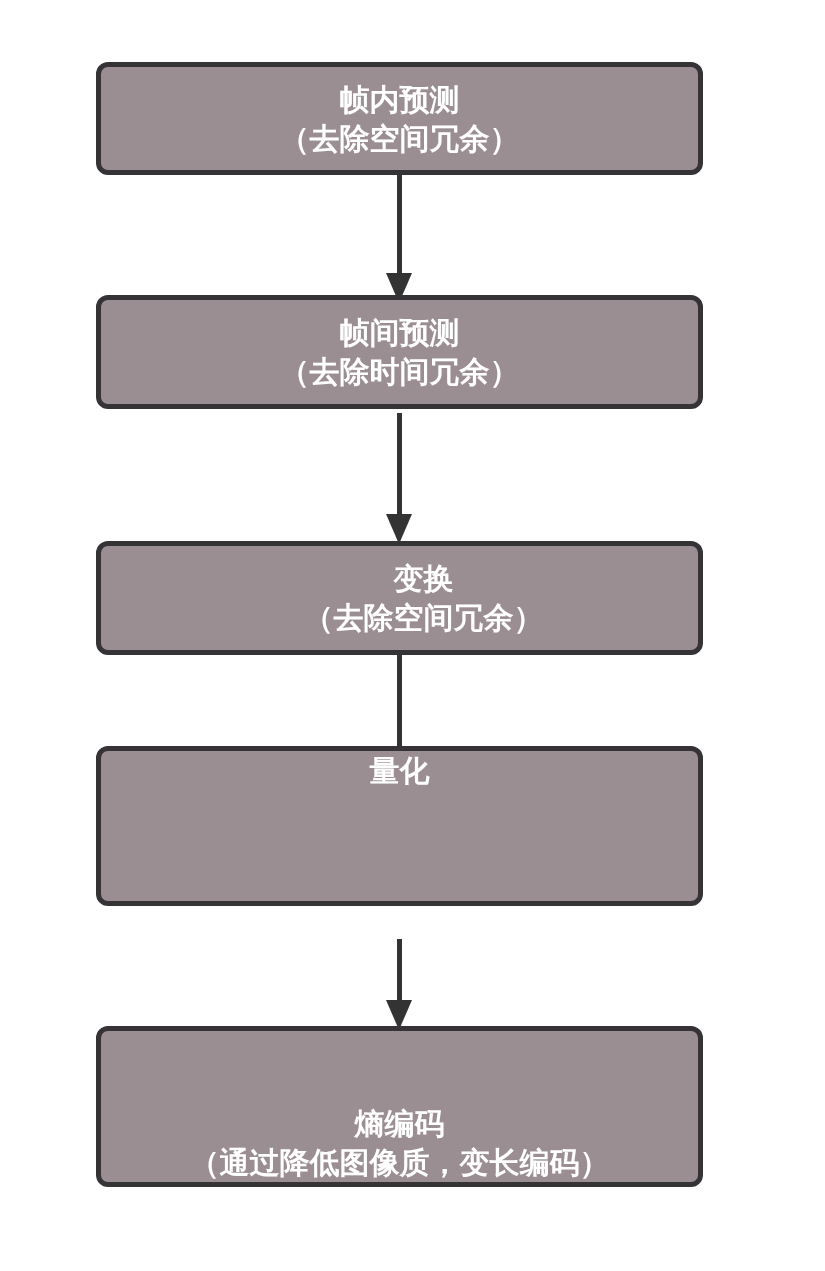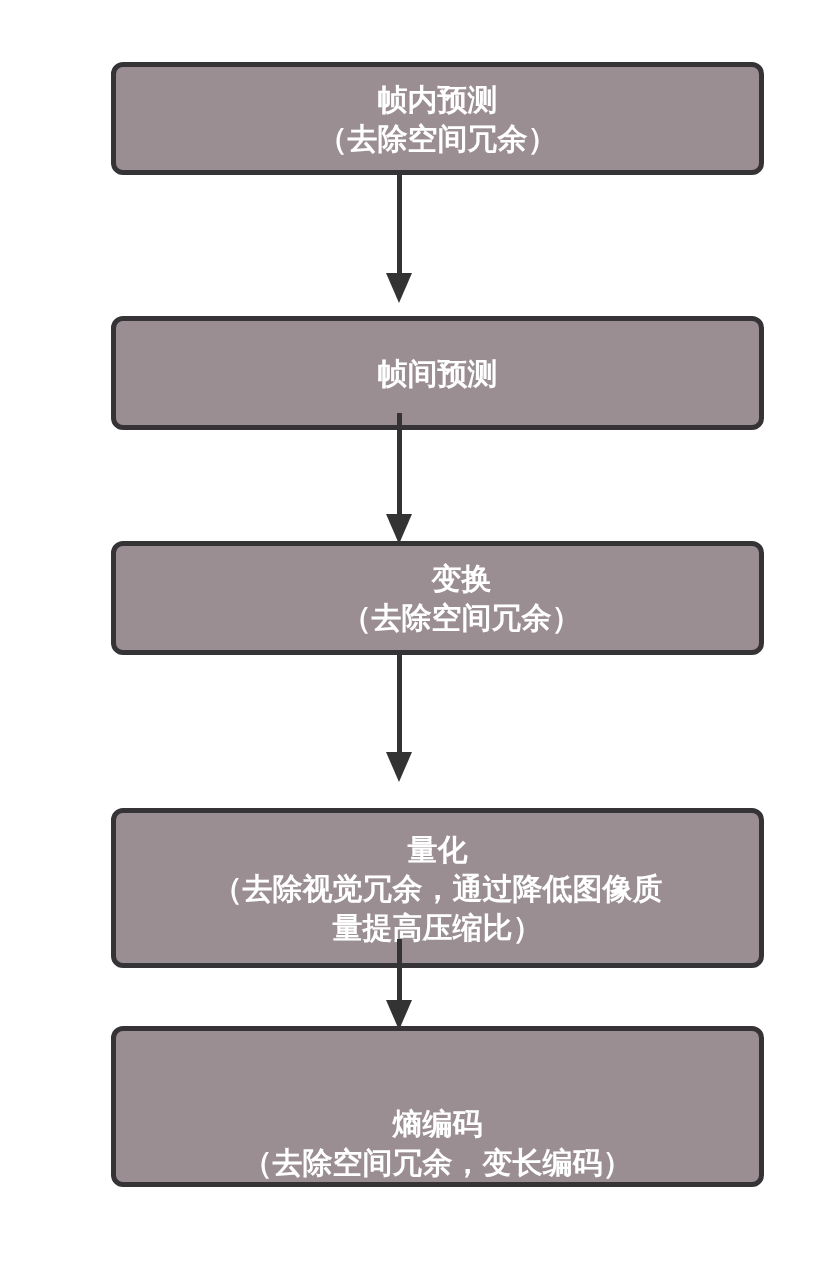--- a/index.html
+++ b/index.html
@@ -17,41 +17,40 @@
   .canvas {
     position: relative;
     width: 825px;
     height: 1271px;
     background: var(--bg);
     overflow: hidden;
   }
   .node {
     position: absolute;
     left: 96px;
-    width: 653px;
+    width: 607px;
     background: var(--box-fill);
     border: 5px solid var(--box-border);
     border-radius: 12px;
     color: var(--text);
     display: flex;
     flex-direction: column;
     align-items: center;
     justify-content: center;
     text-align: center;
     font-weight: bold;
     font-size: 30px;
     line-height: 39px;
-    margin-left: 15px;
   }
   .node-title { white-space: pre-line; }
   .node-subtitle { white-space: pre-line; }
   .node-1 { top: 62px;   height: 113px; }
-  .node-2 { top: 316px;  height: 114px; }
+  .node-2 { top: 295px;  height: 114px; }
   .node-3 { top: 541px;  height: 114px; padding-left: 48px; }
-  .node-4 { top: 808px;  height: 160px; }
+  .node-4 { top: 746px;  height: 160px; justify-content: space-between; }
   .node-5 { top: 1026px; height: 161px; justify-content: flex-end; }
   .arrow {
     position: absolute;
     left: 386px;
     width: 26px;
     display: flex;
     flex-direction: column;
     align-items: center;
   }
   .arrow-line {
@@ -81,46 +80,45 @@
     <div class="node-subtitle">（去除空间冗余）</div>
   </div>
 
   <div class="arrow arrow-1">
     <div class="arrow-line"></div>
     <div class="arrow-head"></div>
   </div>
 
   <div class="node node-2">
     <div class="node-title">帧间预测</div>
+    <div class="node-subtitle">（去除时间冗余）</div>
   </div>
 
   <div class="arrow arrow-2">
     <div class="arrow-line"></div>
     <div class="arrow-head"></div>
   </div>
 
   <div class="node node-3">
     <div class="node-title">变换</div>
     <div class="node-subtitle">（去除空间冗余）</div>
   </div>
 
   <div class="arrow arrow-3">
     <div class="arrow-line"></div>
     <div class="arrow-head"></div>
   </div>
 
   <div class="node node-4">
     <div class="node-title">量化</div>
-    <div class="node-subtitle">（去除视觉冗余，通过降低图像质
-量提高压缩比）</div>
   </div>
 
   <div class="arrow arrow-4">
     <div class="arrow-line"></div>
     <div class="arrow-head"></div>
   </div>
 
   <div class="node node-5">
     <div class="node-title">熵编码</div>
-    <div class="node-subtitle">（去除空间冗余，变长编码）</div>
+    <div class="node-subtitle">（通过降低图像质，变长编码）</div>
   </div>
 
 </div>
 
 </body></html>

